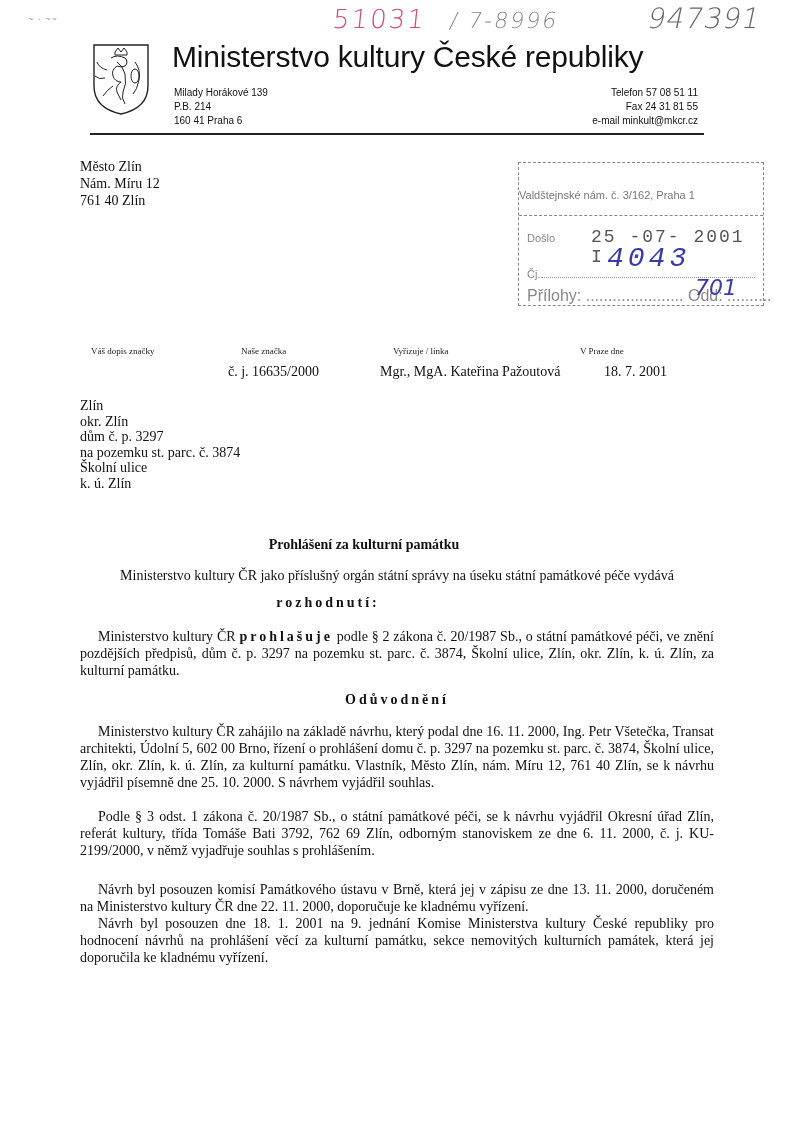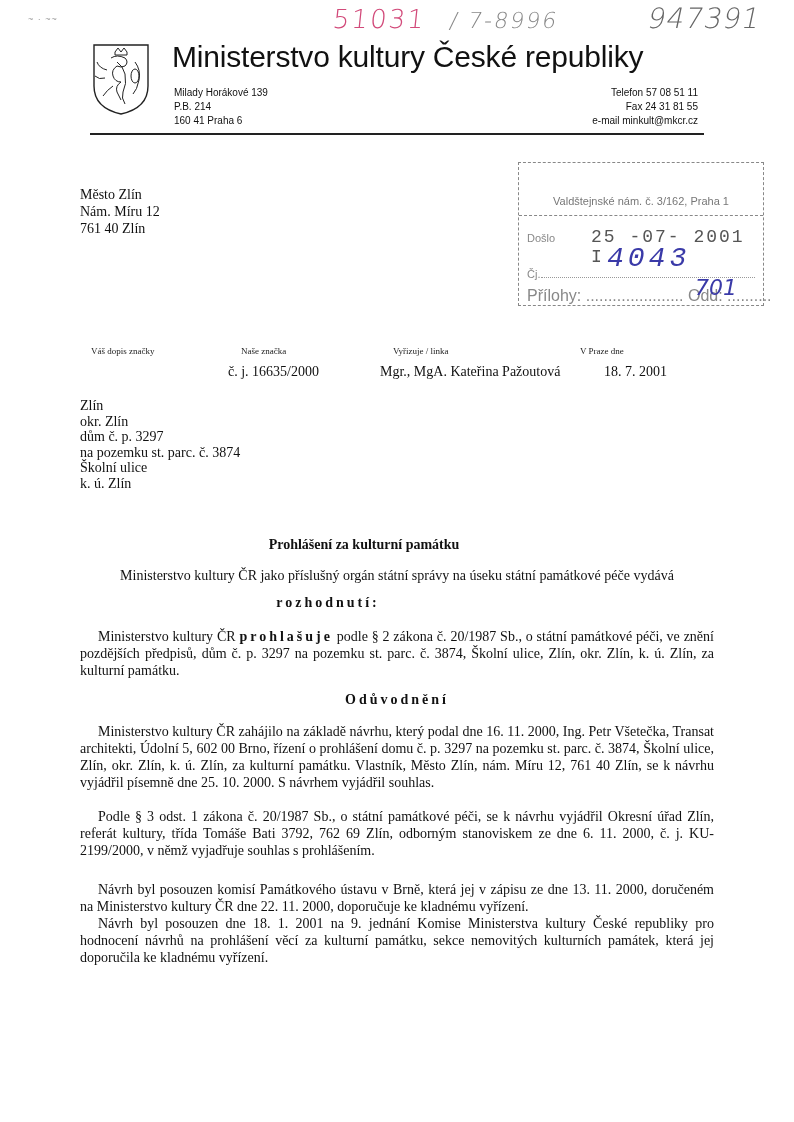--- a/index.html
+++ b/index.html
@@ -12,26 +12,26 @@
     .hand-red { left: 333px; top: 4px; font-size: 26px; color: #d24a7a; font-family: "DejaVu Sans", sans-serif; font-weight: 200; letter-spacing: 2px; transform: skewX(-6deg); }
     .hand-grey { left: 450px; top: 8px; font-size: 22px; color: #888; font-family: "DejaVu Sans", sans-serif; font-weight: 200; letter-spacing: 2px; transform: skewX(-10deg); }
     .hand-top-right { left: 648px; top: 2px; font-size: 28px; color: #666; font-family: "DejaVu Sans", sans-serif; font-weight: 200; letter-spacing: 1px; transform: skewX(-12deg); }
 
     .crest { left: 91px; top: 42px; width: 60px; height: 74px; }
     .ministry-title { left: 172px; top: 40px; font-size: 30px; color: #111; white-space: nowrap; letter-spacing: -0.2px; }
     .addr-left { left: 174px; top: 86px; font-size: 10px; line-height: 14px; }
     .addr-right { right: 96px; top: 86px; font-size: 10px; line-height: 14px; text-align: right; }
     .head-rule { left: 90px; top: 133px; width: 614px; height: 1.5px; background: #222; }
 
-    .recipient { left: 80px; top: 158px; font-size: 14px; line-height: 17px; margin-top: 28px; }
+    .recipient { left: 80px; top: 158px; font-size: 14px; line-height: 17px; }
 
     .stamp { left: 518px; top: 162px; width: 244px; height: 142px; border: 1px dashed #888; }
     .stamp-inner-rule { position: absolute; left: 0; right: 0; top: 52px; border-top: 1px dashed #888; }
     .stamp-title { position: absolute; left: 0; right: 0; top: 5px; text-align: center; font-size: 14px; color: #666; letter-spacing: 0.3px; }
-    .stamp-sub { position: absolute; left: 0; right: 0; top: 32px; text-align: center; font-size: 11px; color: #777; }
+    .stamp-sub { position: absolute; left: 0; right: 0; top: 26px; font-size: 11px; color: #777; }
     .stamp-doslo-label { position: absolute; left: 8px; top: 69px; font-size: 11px; color: #888; text-align: center; }
     .stamp-date { position: absolute; left: 72px; top: 64px; font-size: 18px; color: #555; letter-spacing: 2px; font-family: Liberation Mono, monospace; }
     .stamp-cj-label { position: absolute; left: 8px; top: 105px; font-size: 11px; color: #888; }
     .stamp-cj-dots { position: absolute; left: 22px; right: 8px; top: 114px; border-bottom: 1px dotted #999; }
     .stamp-cj-hand { position: absolute; left: 88px; top: 80px; font-size: 28px; color: #3a3aa8; font-style: italic; font-family: Liberation Mono, monospace; font-weight: 200; letter-spacing: 4px; }
     .stamp-prilohy { position: absolute; left: 8px; top: 124px; font-size: 16px; color: #888; white-space: nowrap; }
     .stamp-odd-hand { position: absolute; left: 176px; top: 112px; font-size: 22px; color: #3a3aa8; font-style: italic; font-family: "DejaVu Sans", sans-serif; font-weight: 200; }
 
     .ref-label { top: 346px; font-size: 9px; color: #222; }
     .ref-value { top: 364px; font-size: 14px; }

